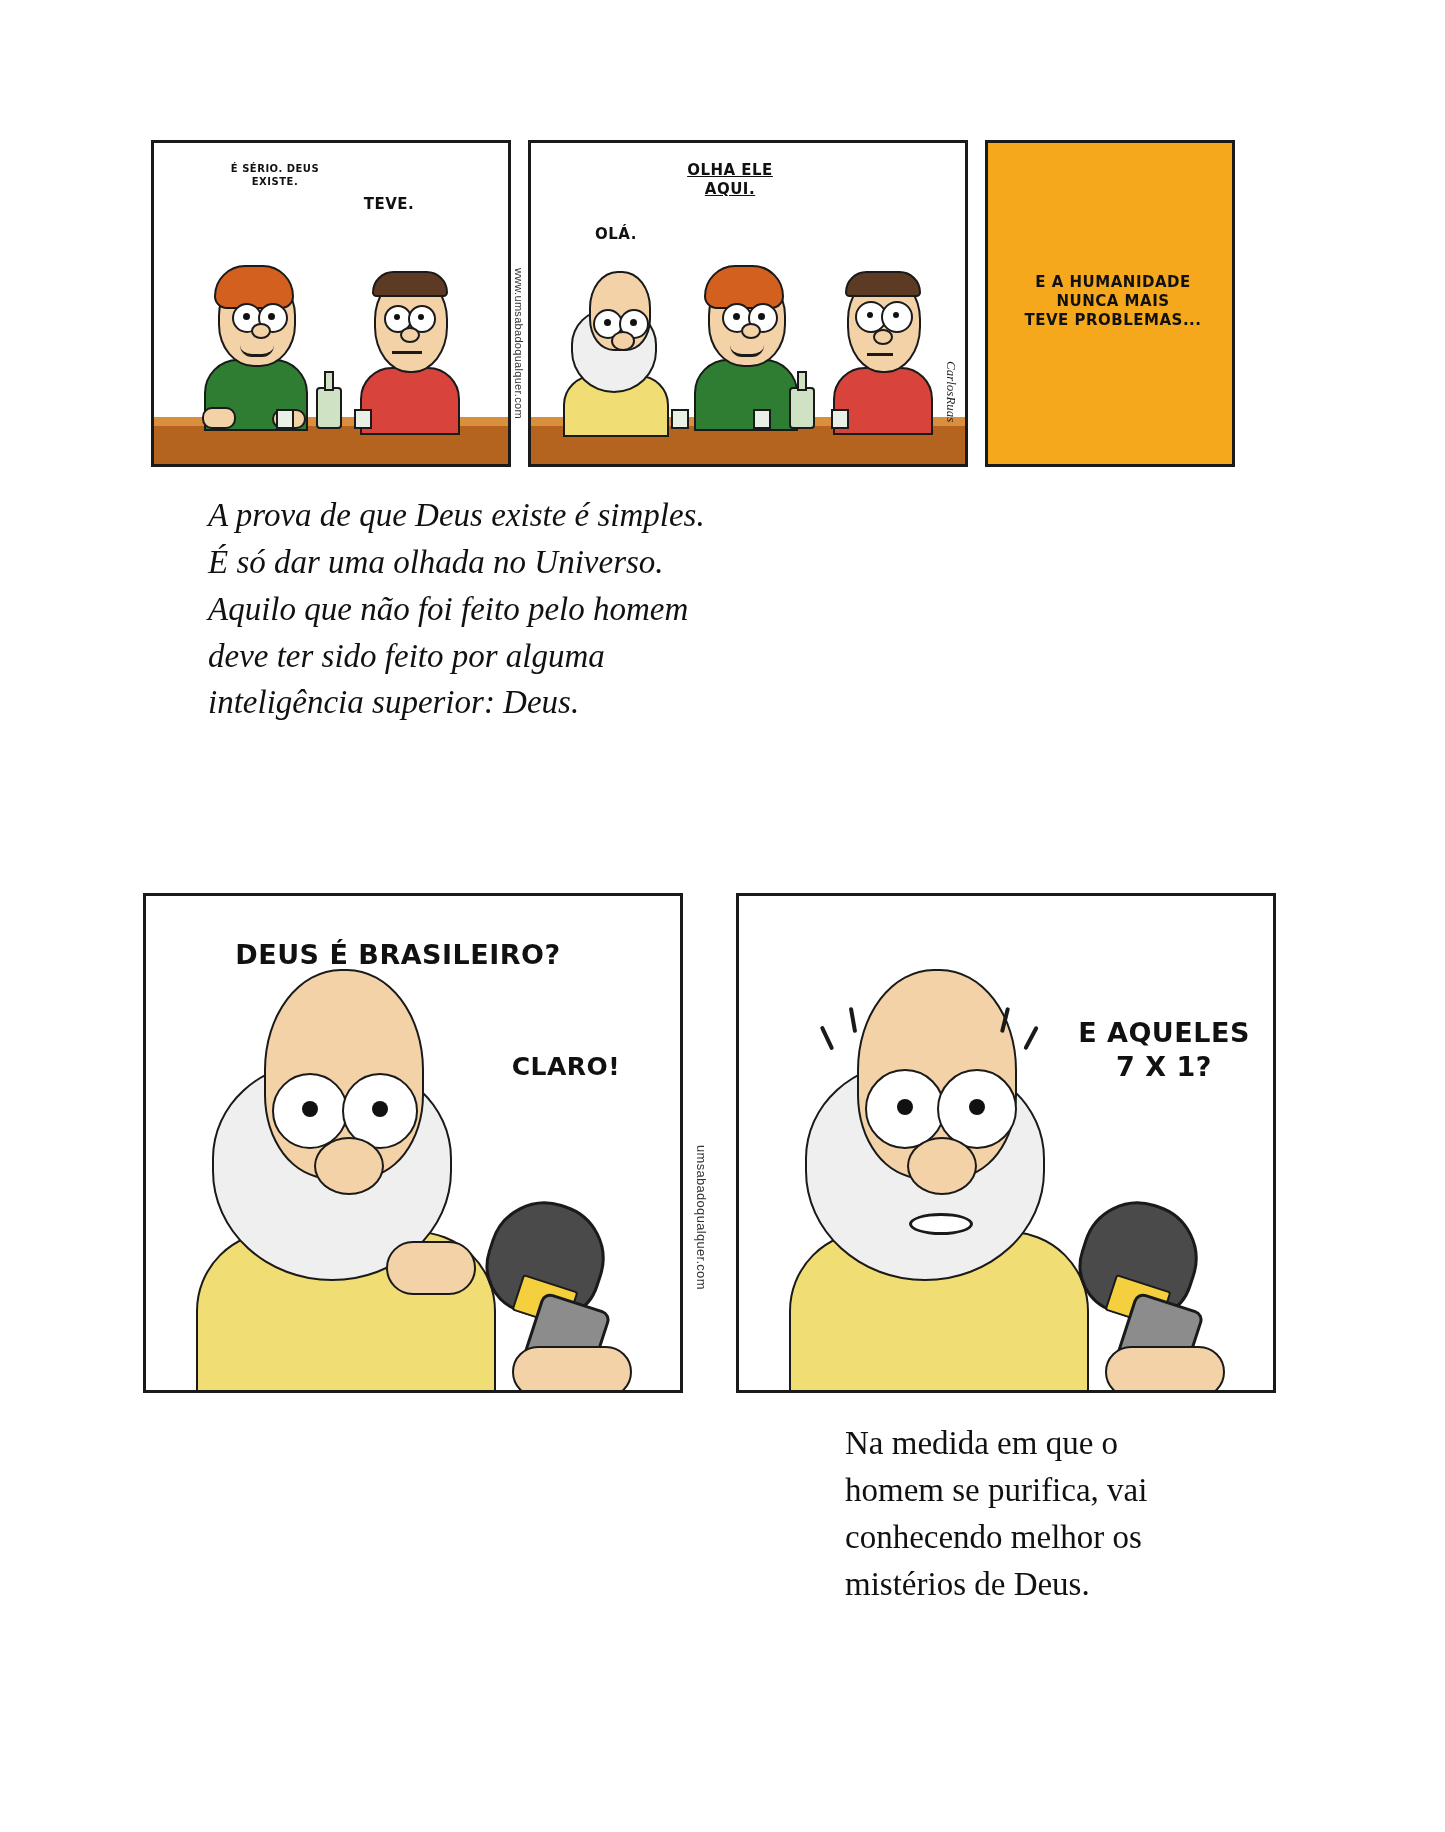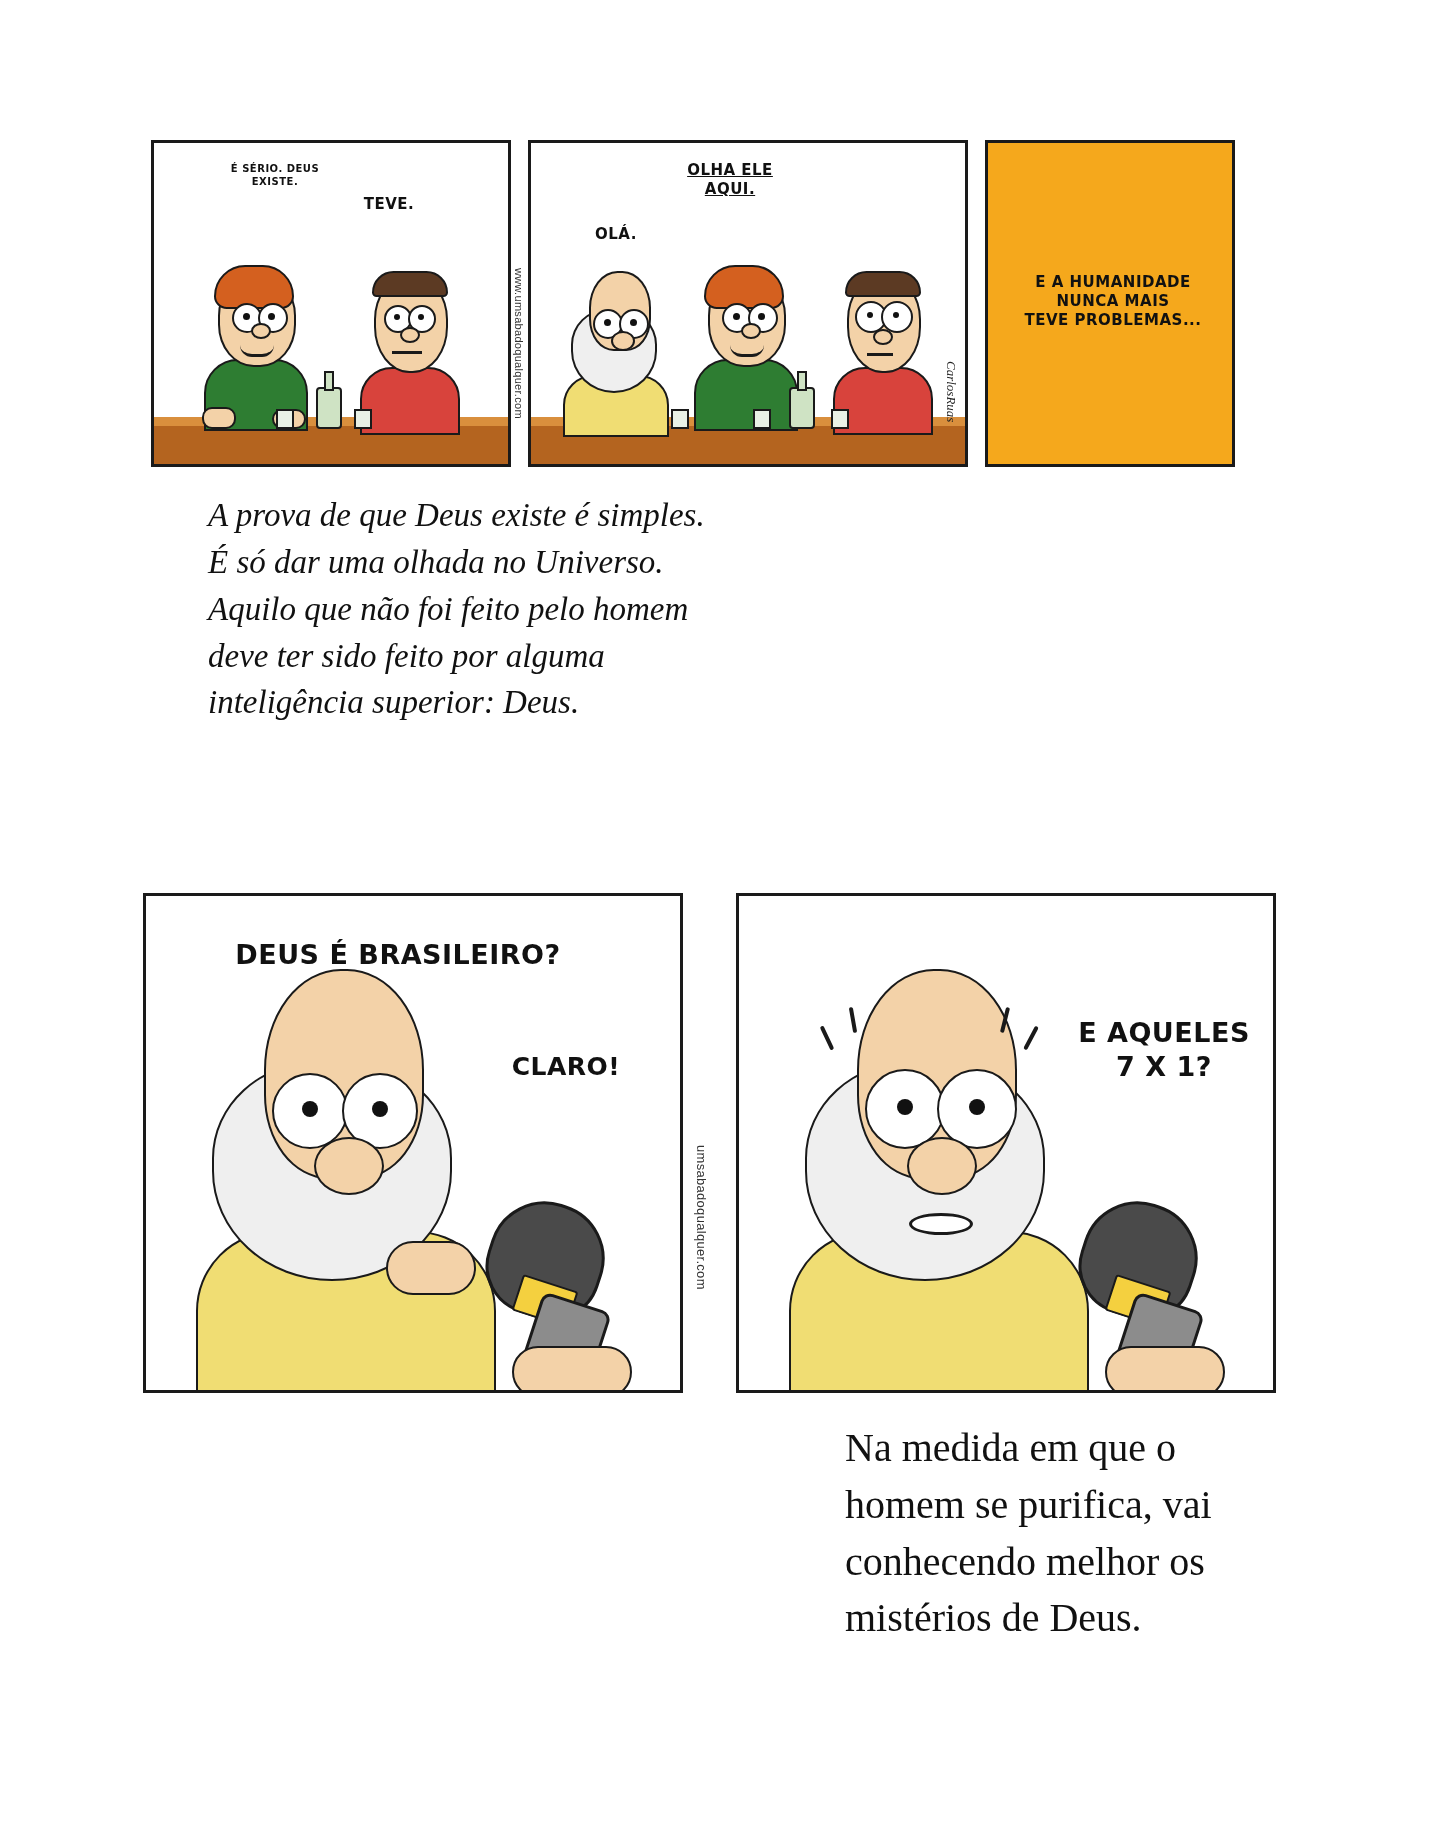--- a/index.html
+++ b/index.html
@@ -287,16 +287,16 @@
       <div class="mic-logo" style="position:absolute; left:40px; top:86px; width:54px; height:34px; transform:rotate(18deg);"></div>
       <div class="mic-body" style="position:absolute; left:52px; top:104px; width:66px; height:84px; border-radius:10px; transform:rotate(18deg);"></div>
       <div class="sh outline head-skin" style="left:36px; top:150px; width:120px; height:52px; border-radius:30px;"></div>
     </div>
 
     <div class="balloon-text" style="left:320px; top:120px; width:210px; font-size:27px;">E AQUELES
 7 X 1?</div>
   </div>
 </div>
 
-<div class="bodytext" style="left:845px; top:1420px; width:420px; font-size:40px;">Na medida em que o
+<div class="bodytext" style="left:845px; top:1420px; width:420px; font-size:33px;">Na medida em que o
 homem se purifica, vai
 conhecendo melhor os
 mistérios de Deus.</div>
 
 </body></html>

